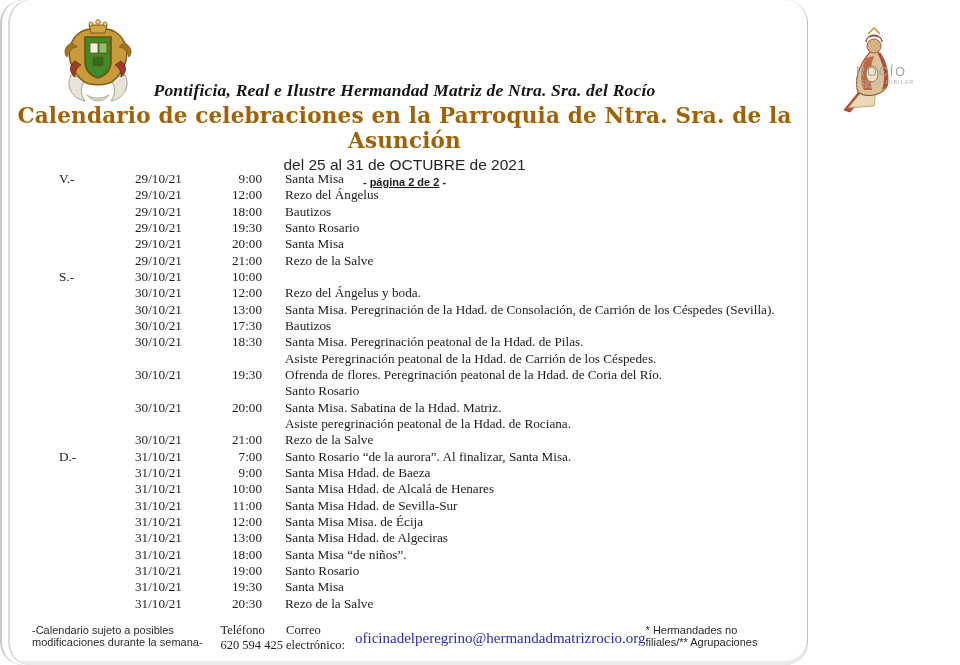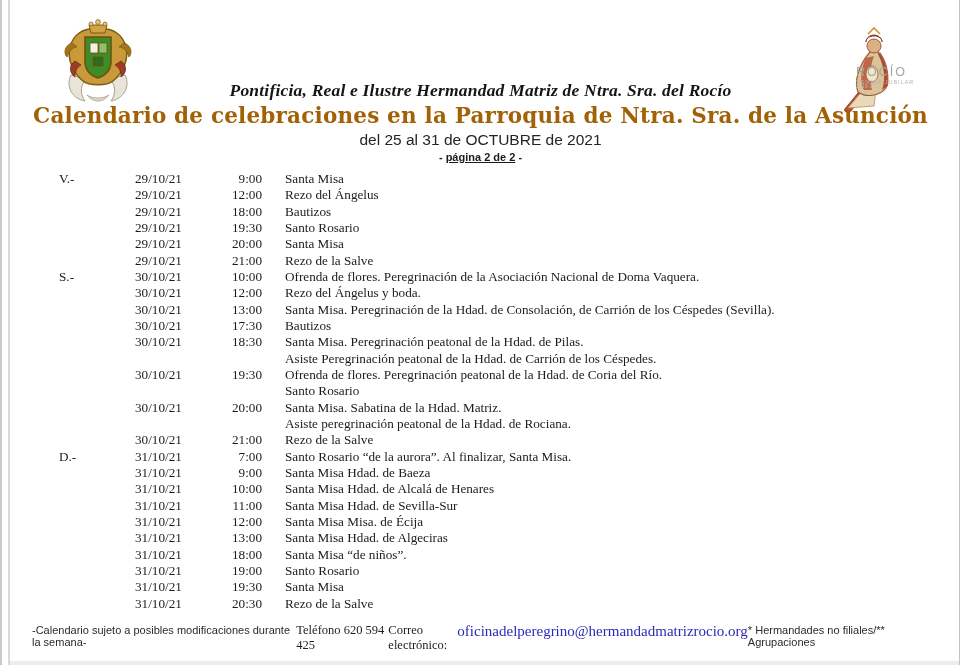--- a/index.html
+++ b/index.html
@@ -5,25 +5,26 @@
   * { margin: 0; padding: 0; box-sizing: border-box; }
   html, body { background: #ffffff; }
   body {
     width: 960px; height: 665px;
     font-family: "Liberation Serif", serif;
     color: #1b1b1b;
     overflow: hidden;
   }
   .page {
     position: relative;
-    width: 960px; height: 665px;
+    width: 808px; height: 665px;
     background: #ffffff;
     border-left: 2px solid #c9c9c9;
     border-right: 1px solid #c2c2c2;
     box-shadow: inset 6px 0 0 #ffffff, inset 8px 0 0 #d9d9d9, inset 0 -4px 0 #ececec;
+    border-radius: 23px;
   }
   
   .header { position: relative; height: 171px; }
   .crest-logo {
     position: absolute; left: 55px; top: 17px;
     width: 82px; height: 90px;
   }
   .rocio-logo {
     position: absolute; left: 826px; top: 22px;
     width: 92px; height: 98px;
@@ -82,21 +83,21 @@
     margin-top: 47px;
   }
   .footer .note, .footer .legend {
     font-family: "Liberation Sans", sans-serif;
     font-size: 11px; color: #2a2a2a;
   }
   .footer .phone, .footer .email-label {
     font-family: "Liberation Serif", serif;
     font-size: 12.5px; color: #1d1d1d;
   }
-  .footer .email-group { display: inline-flex; gap: 10px; align-items: flex-start; }
+  .footer .email-group { display: inline-flex; gap: 10px; align-items: center; }
   .footer a.email {
     font-family: Liberation Serif, serif;
     font-size: 15px;
     text-decoration: none;
     cursor: pointer;
   }
   
   .rocio-text {
     position: absolute; left: 28px; top: 44px;
     font-family: "Liberation Sans", sans-serif;
@@ -203,21 +204,20 @@
       <div class="row">
         <span class="cell day"></span>
         <span class="cell date">29/10/21</span>
         <span class="cell time">21:00</span>
         <span class="cell event">Rezo de la Salve</span>
       </div>
       <div class="row">
         <span class="cell day">S.-</span>
         <span class="cell date">30/10/21</span>
         <span class="cell time">10:00</span>
-        <span class="cell event">Ofrenda de flores. Peregrinación de la Asociación Nacional de Doma Vaquera.</span>
       </div>
       <div class="row">
         <span class="cell day"></span>
         <span class="cell date">30/10/21</span>
         <span class="cell time">12:00</span>
         <span class="cell event">Rezo del Ángelus y boda.</span>
       </div>
       <div class="row">
         <span class="cell day"></span>
         <span class="cell date">30/10/21</span>

